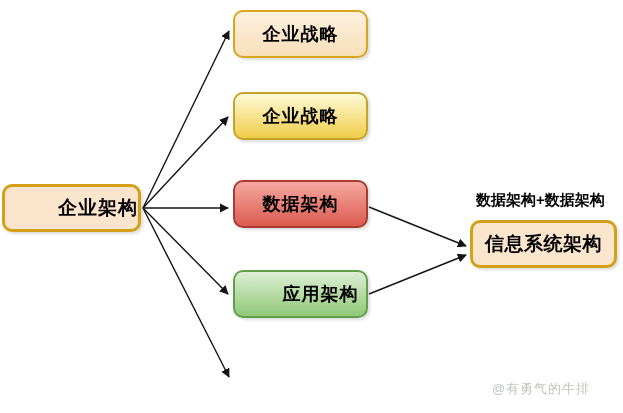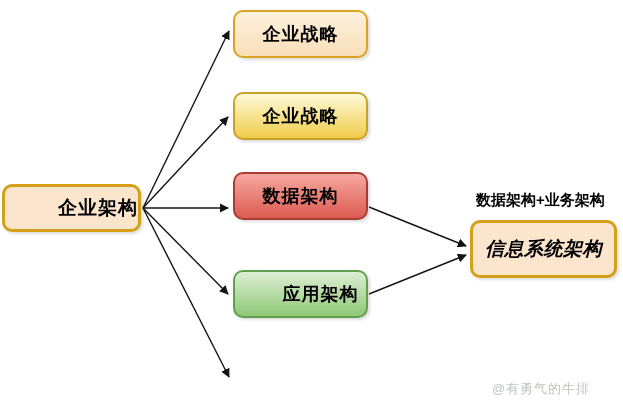--- a/index.html
+++ b/index.html
@@ -42,42 +42,41 @@
     top: 10px;
     background: linear-gradient(#FDF1DE, #F8DFB9);
     border: 2px solid #D9A521;
   }
   .node-business {
     top: 92px;
     background: linear-gradient(#FEFAD8, #EFCC4A);
     border: 2px solid #C7A229;
   }
   .node-data {
-    top: 172px;
+    top: 180px;
     background: linear-gradient(#F5A8A0, #DC5B51);
     border: 2px solid #A83C33;
   }
   .node-application {
     top: 270px;
     background: linear-gradient(#DDEED5, #8FC876);
     border: 2px solid #61A04B;
     padding-left: 40px;
   }
   .node-technology {
     top: 360px;
     background: linear-gradient(#DAE7F6, #90B3DE);
     border: 2px solid #5C87BB;
   }
   .node-result {
-    left: 470px; top: 220px; width: 147px; height: 58px;
+    left: 470px; top: 220px; width: 147px; height: 48px;
     background: #FCE5CD;
     border: 3px solid #D4A017;
     font-size: 19px;
     letter-spacing: 0.5px;
-    font-style: italic;
   }
   .annotation {
     position: absolute;
     left: 458px; top: 191px; width: 165px; height: 20px;
     text-align: center;
     font-weight: bold;
     font-size: 15px;
     color: #000000;
   }
   .watermark {
@@ -123,21 +122,21 @@
 
   <div class="node node-mid node-data">
     <span>数据架构</span>
   </div>
 
   <div class="node node-mid node-application">
     <span>应用架构</span>
   </div>
 
 
-  <div class="annotation">数据架构+业务架构</div>
+  <div class="annotation">数据架构+数据架构</div>
 
   <div class="node node-result">
     <span>信息系统架构</span>
   </div>
 
   <div class="watermark">@有勇气的牛排</div>
 
 </div>
 
 </body></html>

